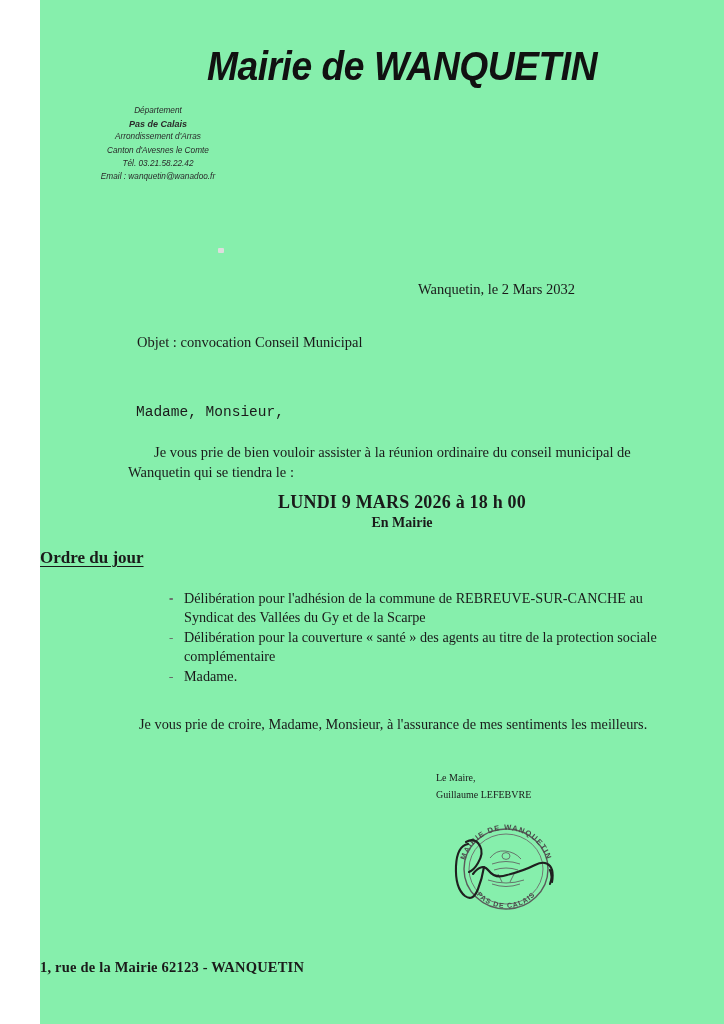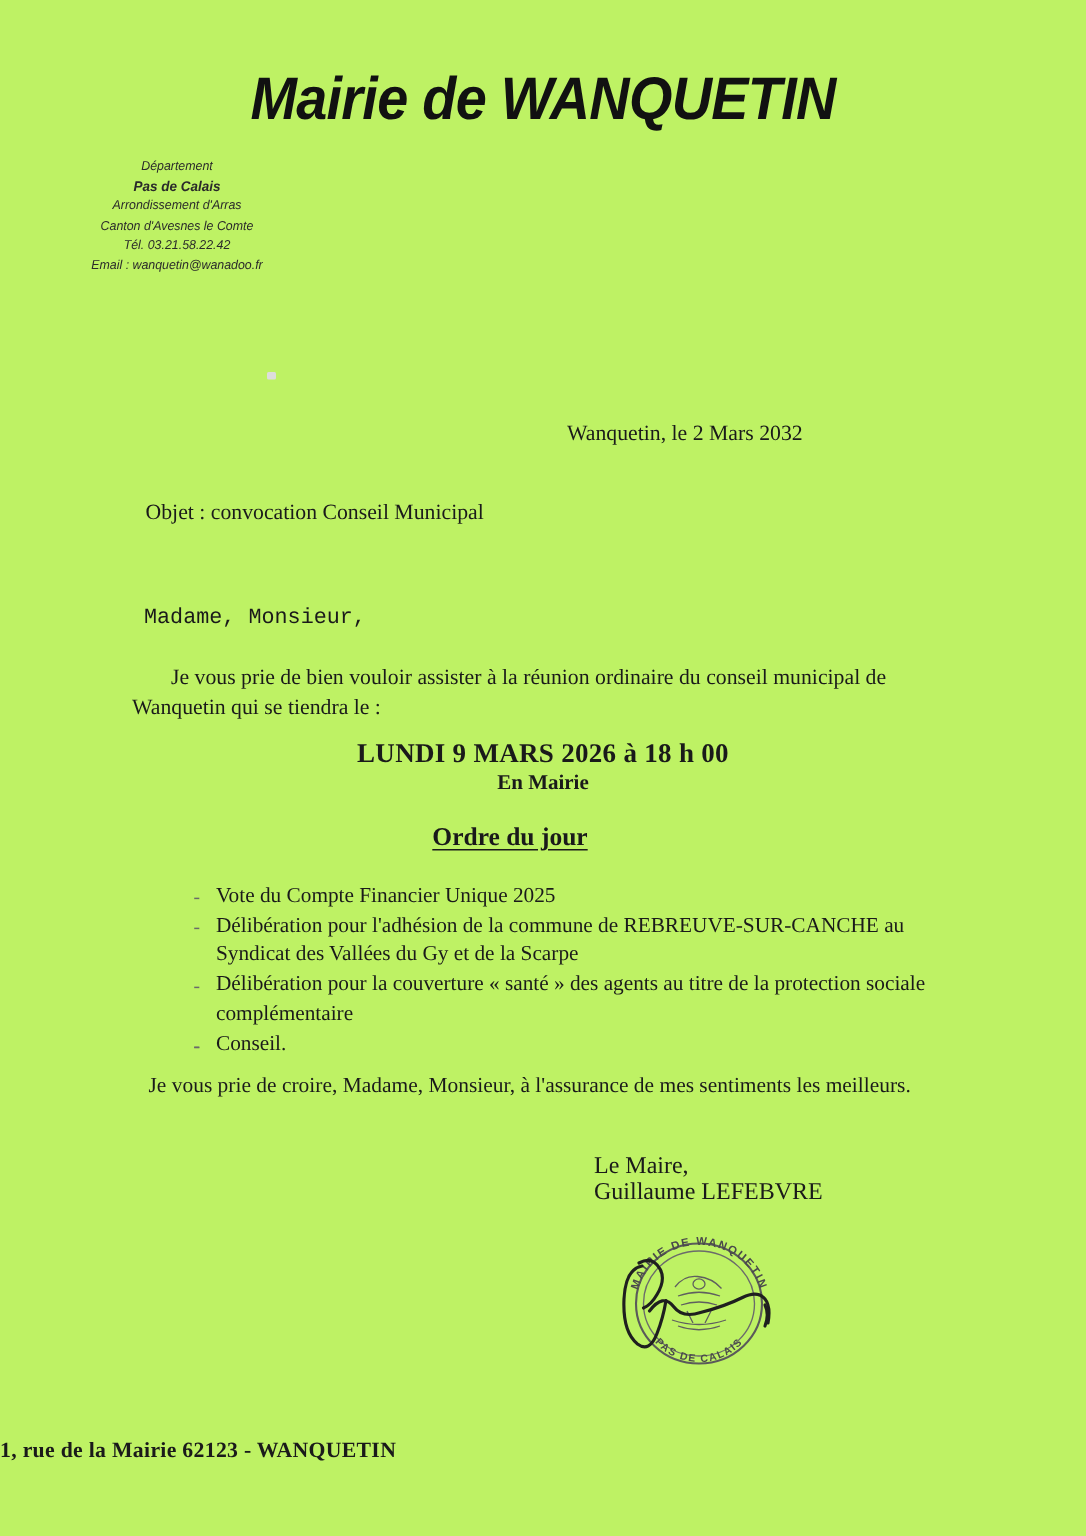--- a/index.html
+++ b/index.html
@@ -13,21 +13,22 @@
     position: relative;
     overflow: hidden;
     font-family: "Liberation Serif", "DejaVu Serif", serif;
     color: #1a1a1a;
     -webkit-font-smoothing: antialiased;
   }
 
   .page {
     position: absolute;
     inset: 0;
-    background: #bef264;
+    background: #86efac;
+    margin-left: 40px;
   }
 
   
   .masthead {
     position: absolute;
     top: 44px;
     left: 0;
     width: 724px;
     text-align: center;
   }
@@ -112,23 +113,22 @@
   }
   .meeting-where {
     font-size: 14px;
     margin-top: 2px;
     white-space: nowrap;
   }
 
   .agenda-heading {
     position: absolute;
     top: 548px;
-    left: 16px;
+    left: 0;
     width: 648px;
-    text-align: center;
   }
   .agenda-heading span {
     font-size: 17px;
     font-weight: bold;
     text-decoration: underline;
     text-underline-offset: 3px;
   }
 
   .agenda-list {
     position: absolute;
@@ -160,21 +160,21 @@
     left: 99px;
     width: 540px;
     font-size: 14.3px;
     white-space: nowrap;
   }
 
   .signature {
     position: absolute;
     top: 769px;
     left: 396px;
-    font-size: 16px;
+    font-size: 10px;
     line-height: 17px;
   }
 
   
   .stamp-area {
     position: absolute;
     top: 812px;
     left: 402px;
     width: 132px;
     height: 104px;
@@ -233,25 +233,25 @@
   <div class="meeting">
     <div class="meeting-when">LUNDI 9 MARS 2026 à 18 h 00</div>
     <div class="meeting-where">En Mairie</div>
   </div>
 
   <div class="agenda-heading">
     <span>Ordre du jour</span>
   </div>
 
   <ul class="agenda-list" id="agenda-list">
-      <li><span class="marker">-</span><span>Vote du Compte Financier Unique 2025</span></li>
+      <li><span class="marker">-</span></li>
       <li><span class="marker">-</span><span>Délibération pour l'adhésion de la commune de REBREUVE-SUR-CANCHE au Syndicat des Vallées du Gy et de la Scarpe</span></li>
       <li><span class="marker">-</span><span>Délibération pour la couverture « santé » des agents au titre de la protection sociale complémentaire</span></li>
       <li><span class="marker">-</span></li>
-      <li><span class="marker">-</span><span>Conseil.</span></li>
+      <li><span class="marker">-</span><span>Madame.</span></li>
     </ul>
 
   <div class="closing">Je vous prie de croire, Madame, Monsieur, à l'assurance de mes sentiments les meilleurs.</div>
 
   <div class="signature">
     <div>Le Maire,</div>
     <div>Guillaume LEFEBVRE</div>
   </div>
 
   <div class="stamp-area">

